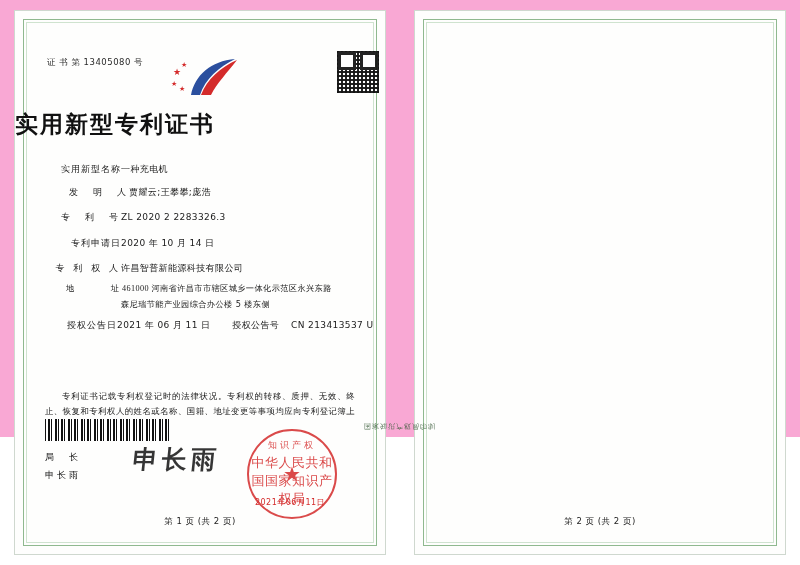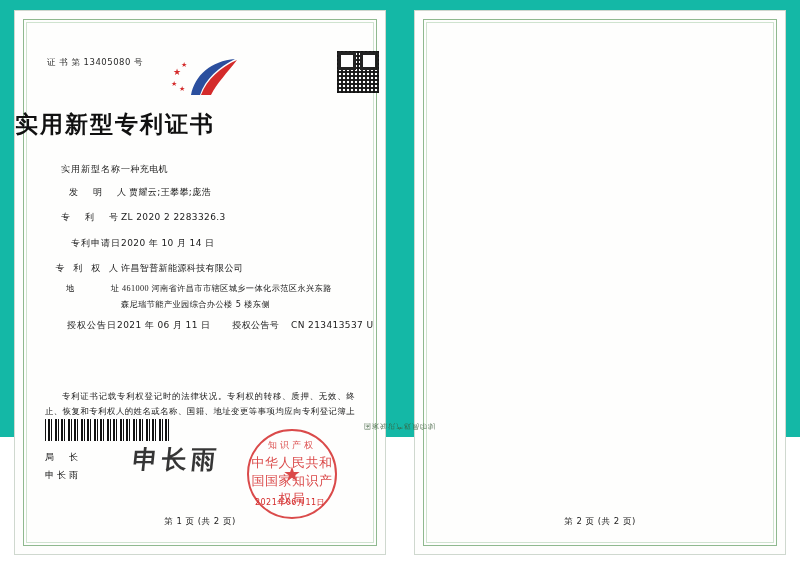--- a/index.html
+++ b/index.html
@@ -10,21 +10,21 @@
   body {
     width: 800px;
     height: 565px;
     font-family: "DejaVu Sans", "Liberation Sans", sans-serif;
     overflow: hidden;
   }
   .sheet {
     position: relative;
     width: 800px;
     height: 437px;
-    background: #14b8a6;
+    background: #f9a8d4;
   }
   .page {
     position: absolute;
     top: 10px;
     height: 545px;
     background: #fefefd;
     border: 1px solid #cfd8cf;
     box-sizing: border-box;
     overflow: hidden;
   }

